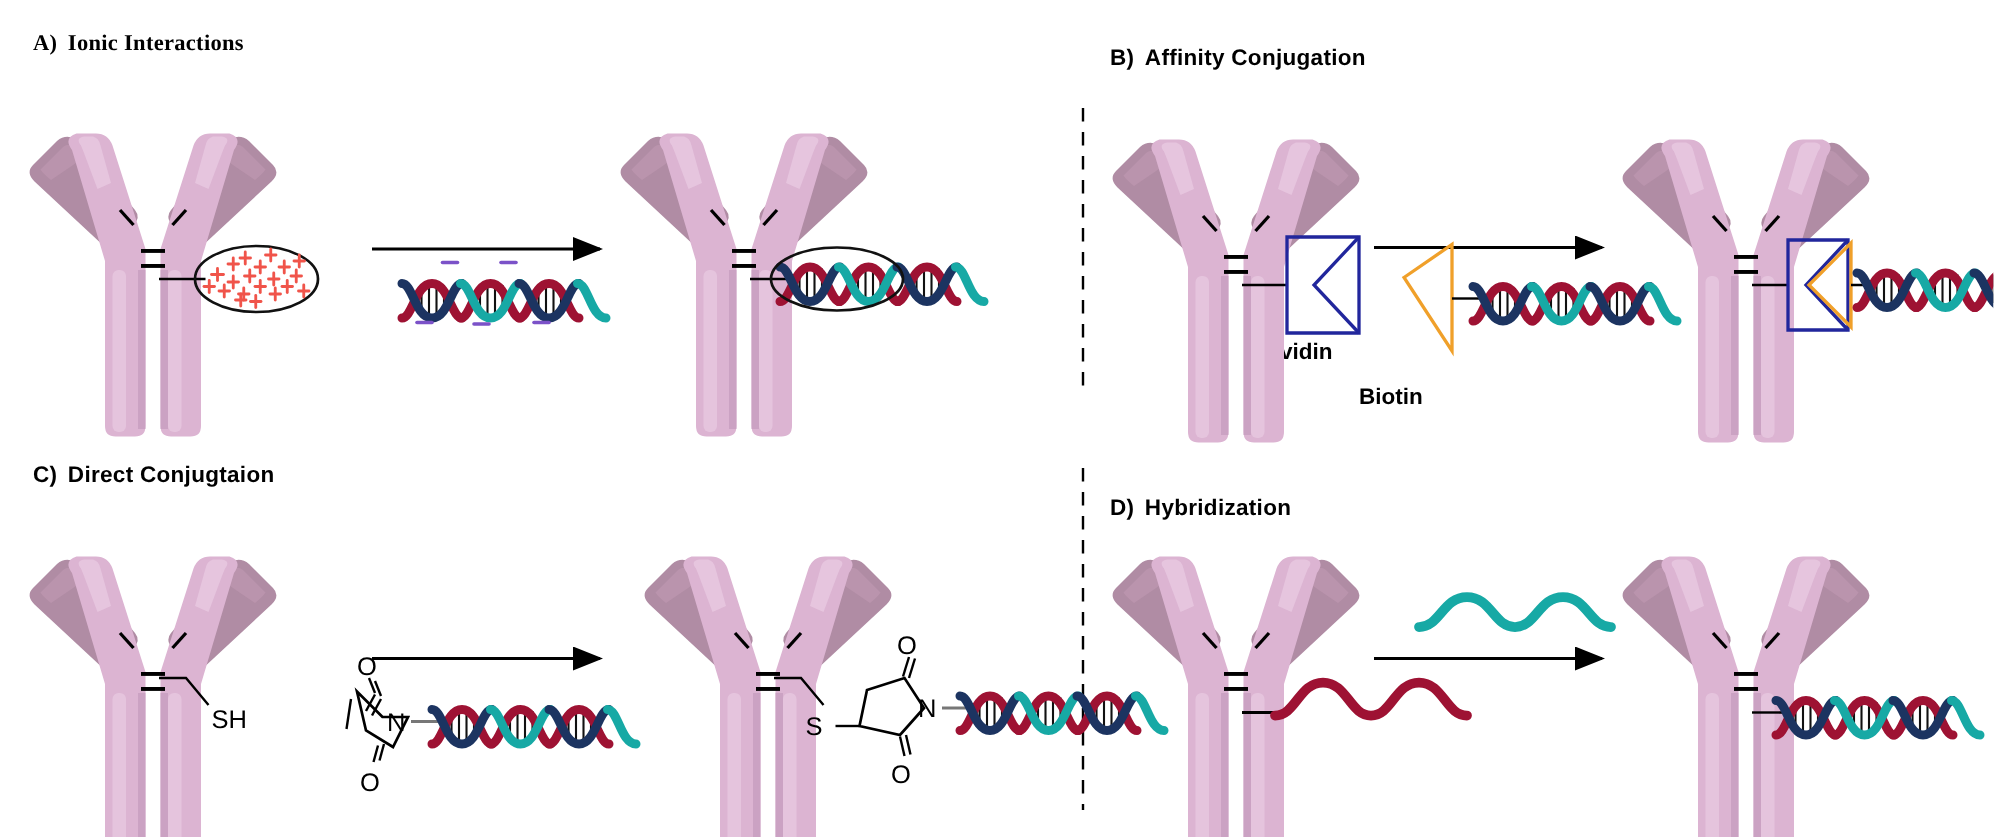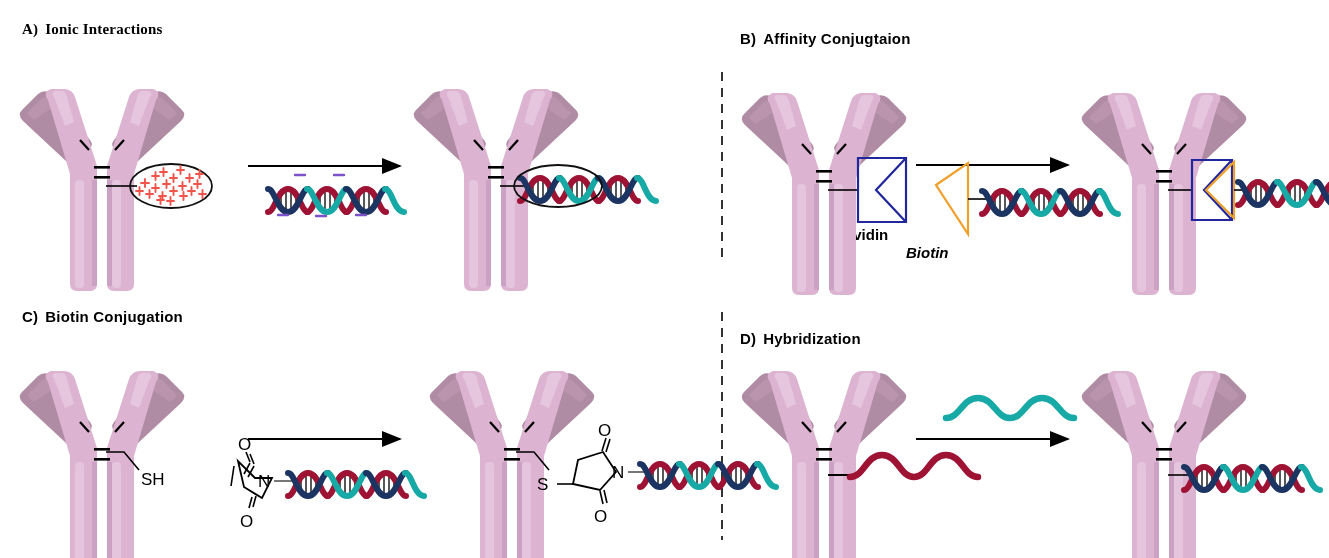--- a/index.html
+++ b/index.html
@@ -20,31 +20,31 @@
     white-space:nowrap;
   }
 </style>
 </head>
 <body>
 
 <div class="panel-title" style="left:22px;top:21px;font-family:Liberation Serif, serif;">
   <span class="pl">A)</span><span>Ionic Interactions</span>
 </div>
 <div class="panel-title" style="left:740px;top:30px;">
-  <span class="pl">B)</span><span>Affinity Conjugtaion</span>
+  <span class="pl">B)</span><span>Affinity Conjugation</span>
 </div>
 <div class="panel-title" style="left:22px;top:308px;">
-  <span class="pl">C)</span><span>Biotin Conjugation</span>
+  <span class="pl">C)</span><span>Direct Conjugtaion</span>
 </div>
 <div class="panel-title" style="left:740px;top:330px;">
   <span class="pl">D)</span><span>Hybridization</span>
 </div>
 
 <div class="lbl" style="left:843px;top:226px;">Avidin</div>
-<div class="lbl" style="left:906px;top:244px;font-style:italic;">Biotin</div>
+<div class="lbl" style="left:906px;top:256px;">Biotin</div>
 
 <svg class="stage" viewBox="0 0 1329 558" xmlns="http://www.w3.org/2000/svg">
   <defs>
 
     <g id="antibody">
 
       <path d="M4,22 L20,6 Q26,1 33,5 L72,52 Q76,57 71,62 L58,74 Q53,78 48,73 L5,33 Q-1,27 4,22 Z" fill="#b08ca4" stroke="none"></path>
       <path d="M164,22 L148,6 Q142,1 135,5 L96,52 Q92,57 97,62 L110,74 Q115,78 120,73 L163,33 Q169,27 164,22 Z" fill="#b08ca4" stroke="none"></path>
 
       <path d="M9,25 L24,10 Q28,7 32,10 L38,17 L16,32 Q11,28 9,25 Z" fill="#c29ab4" opacity="0.55"></path>

